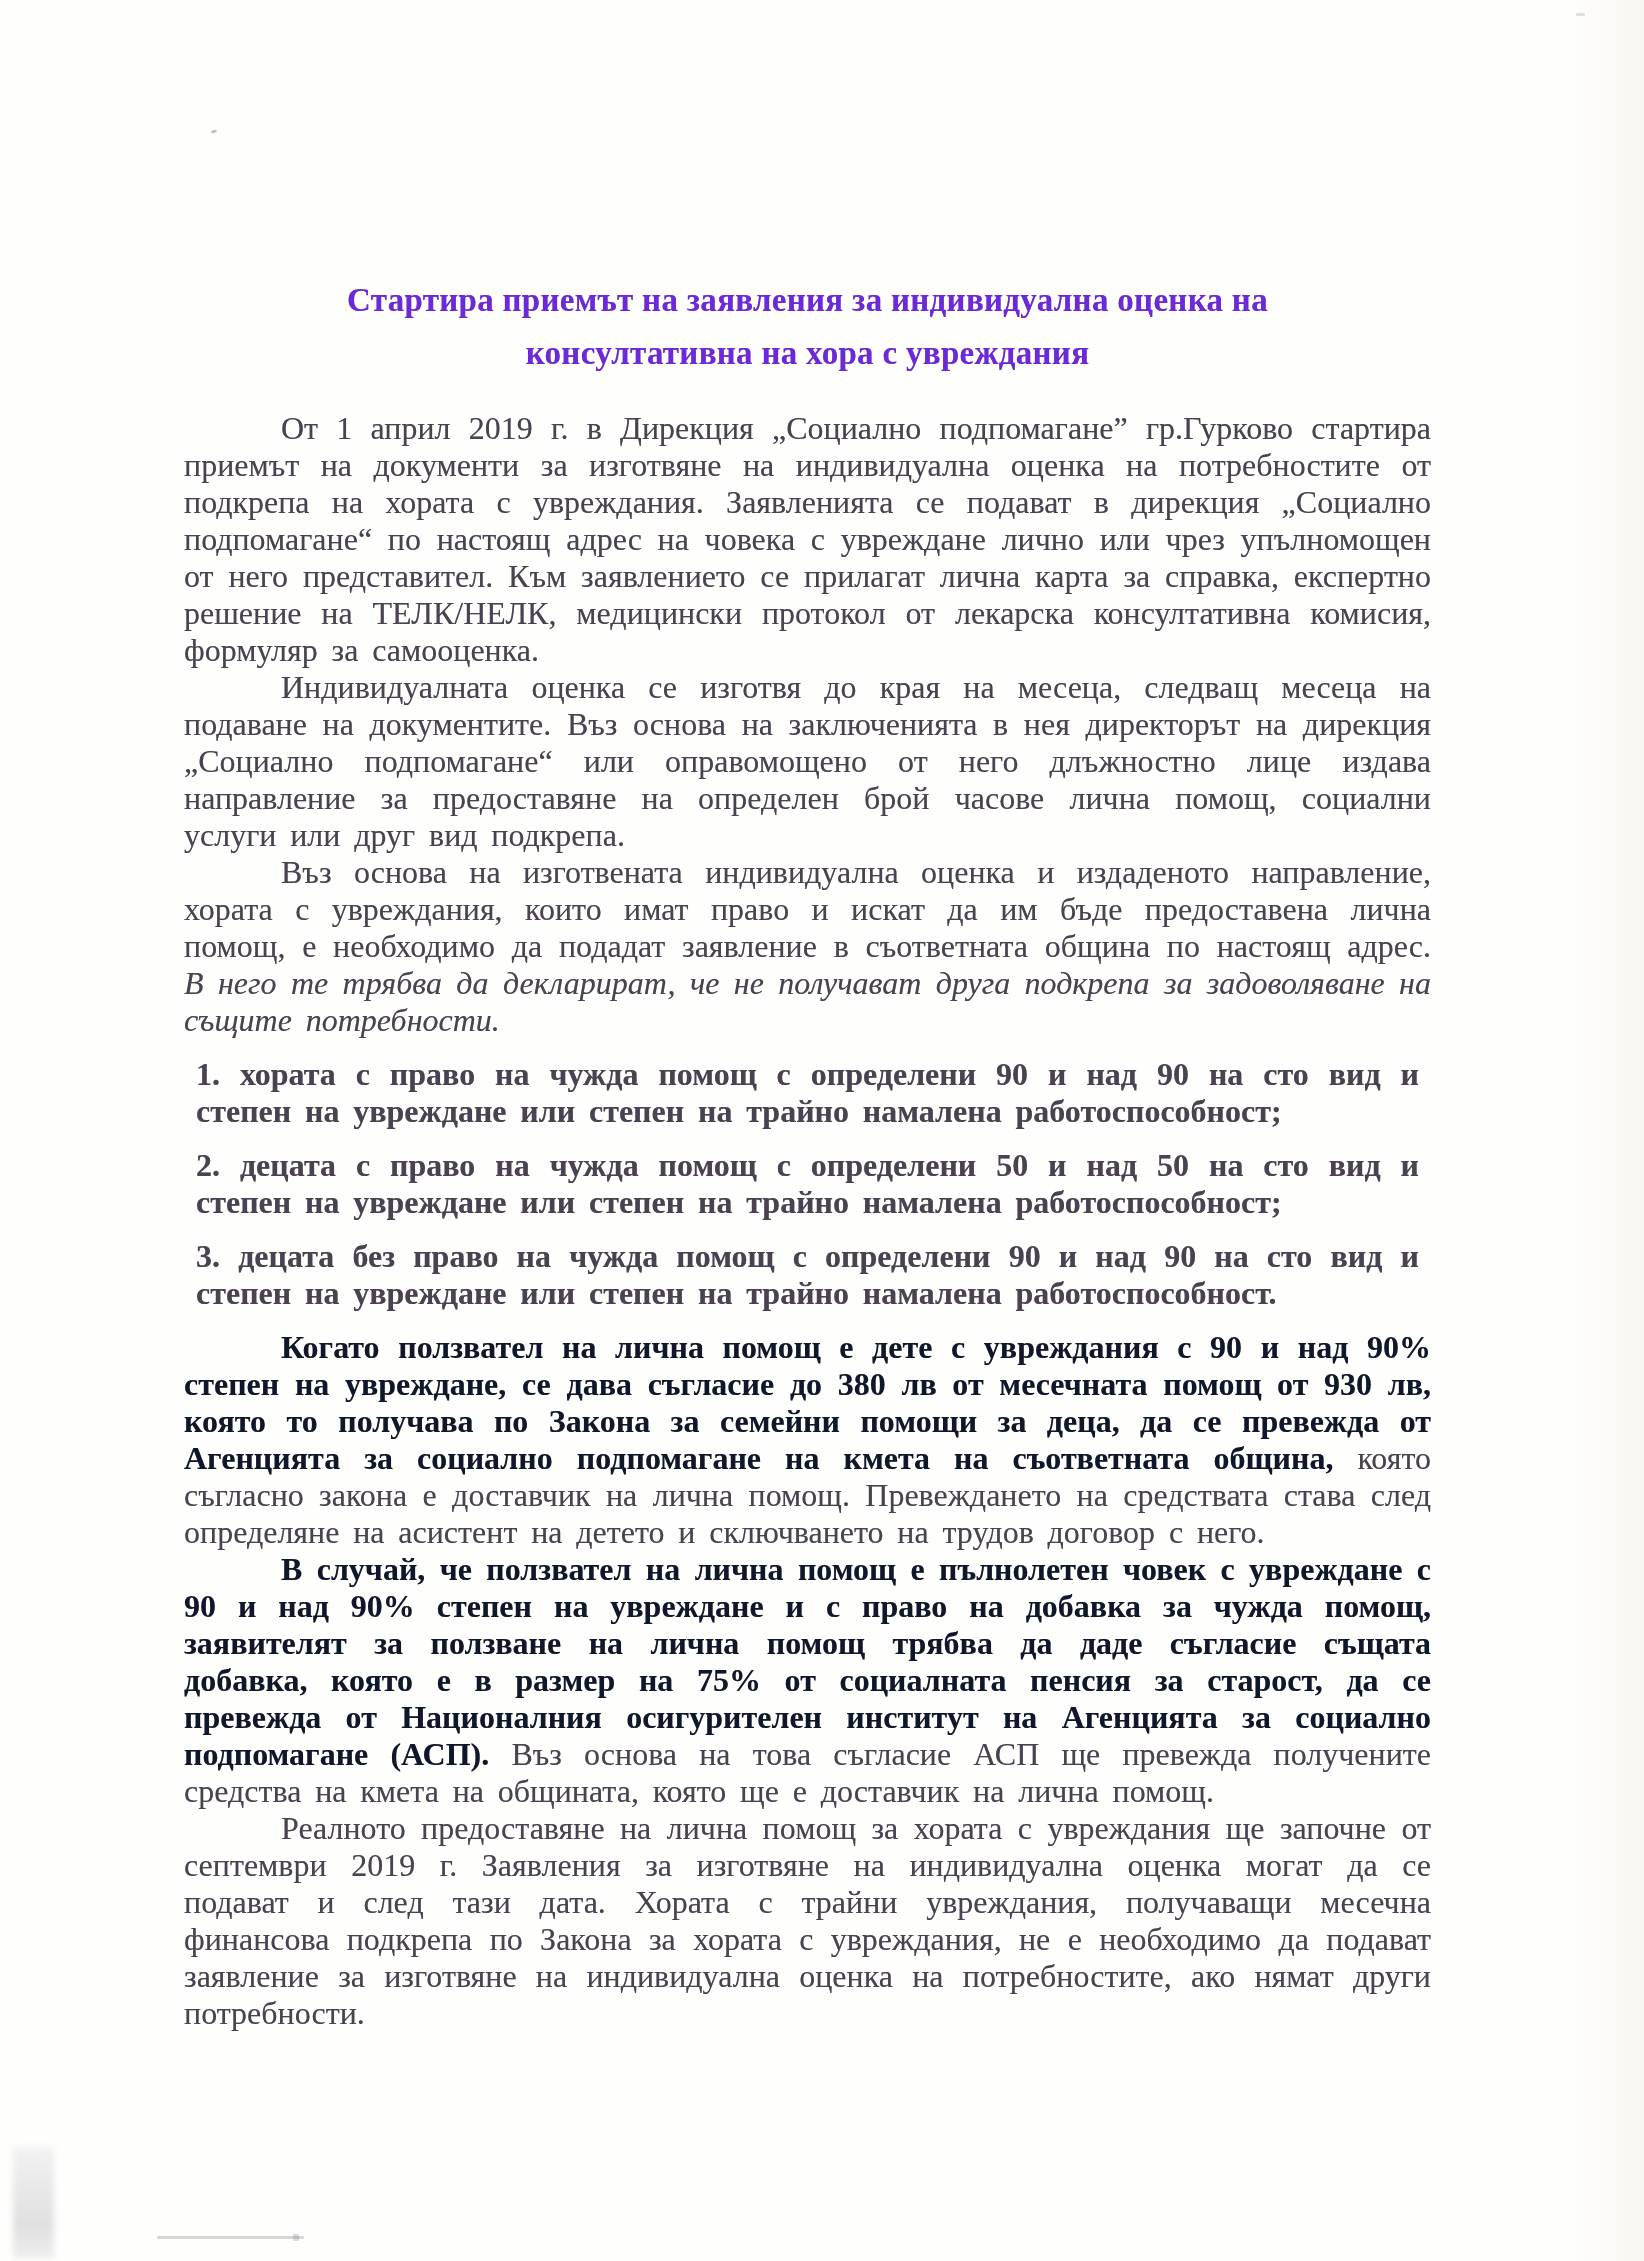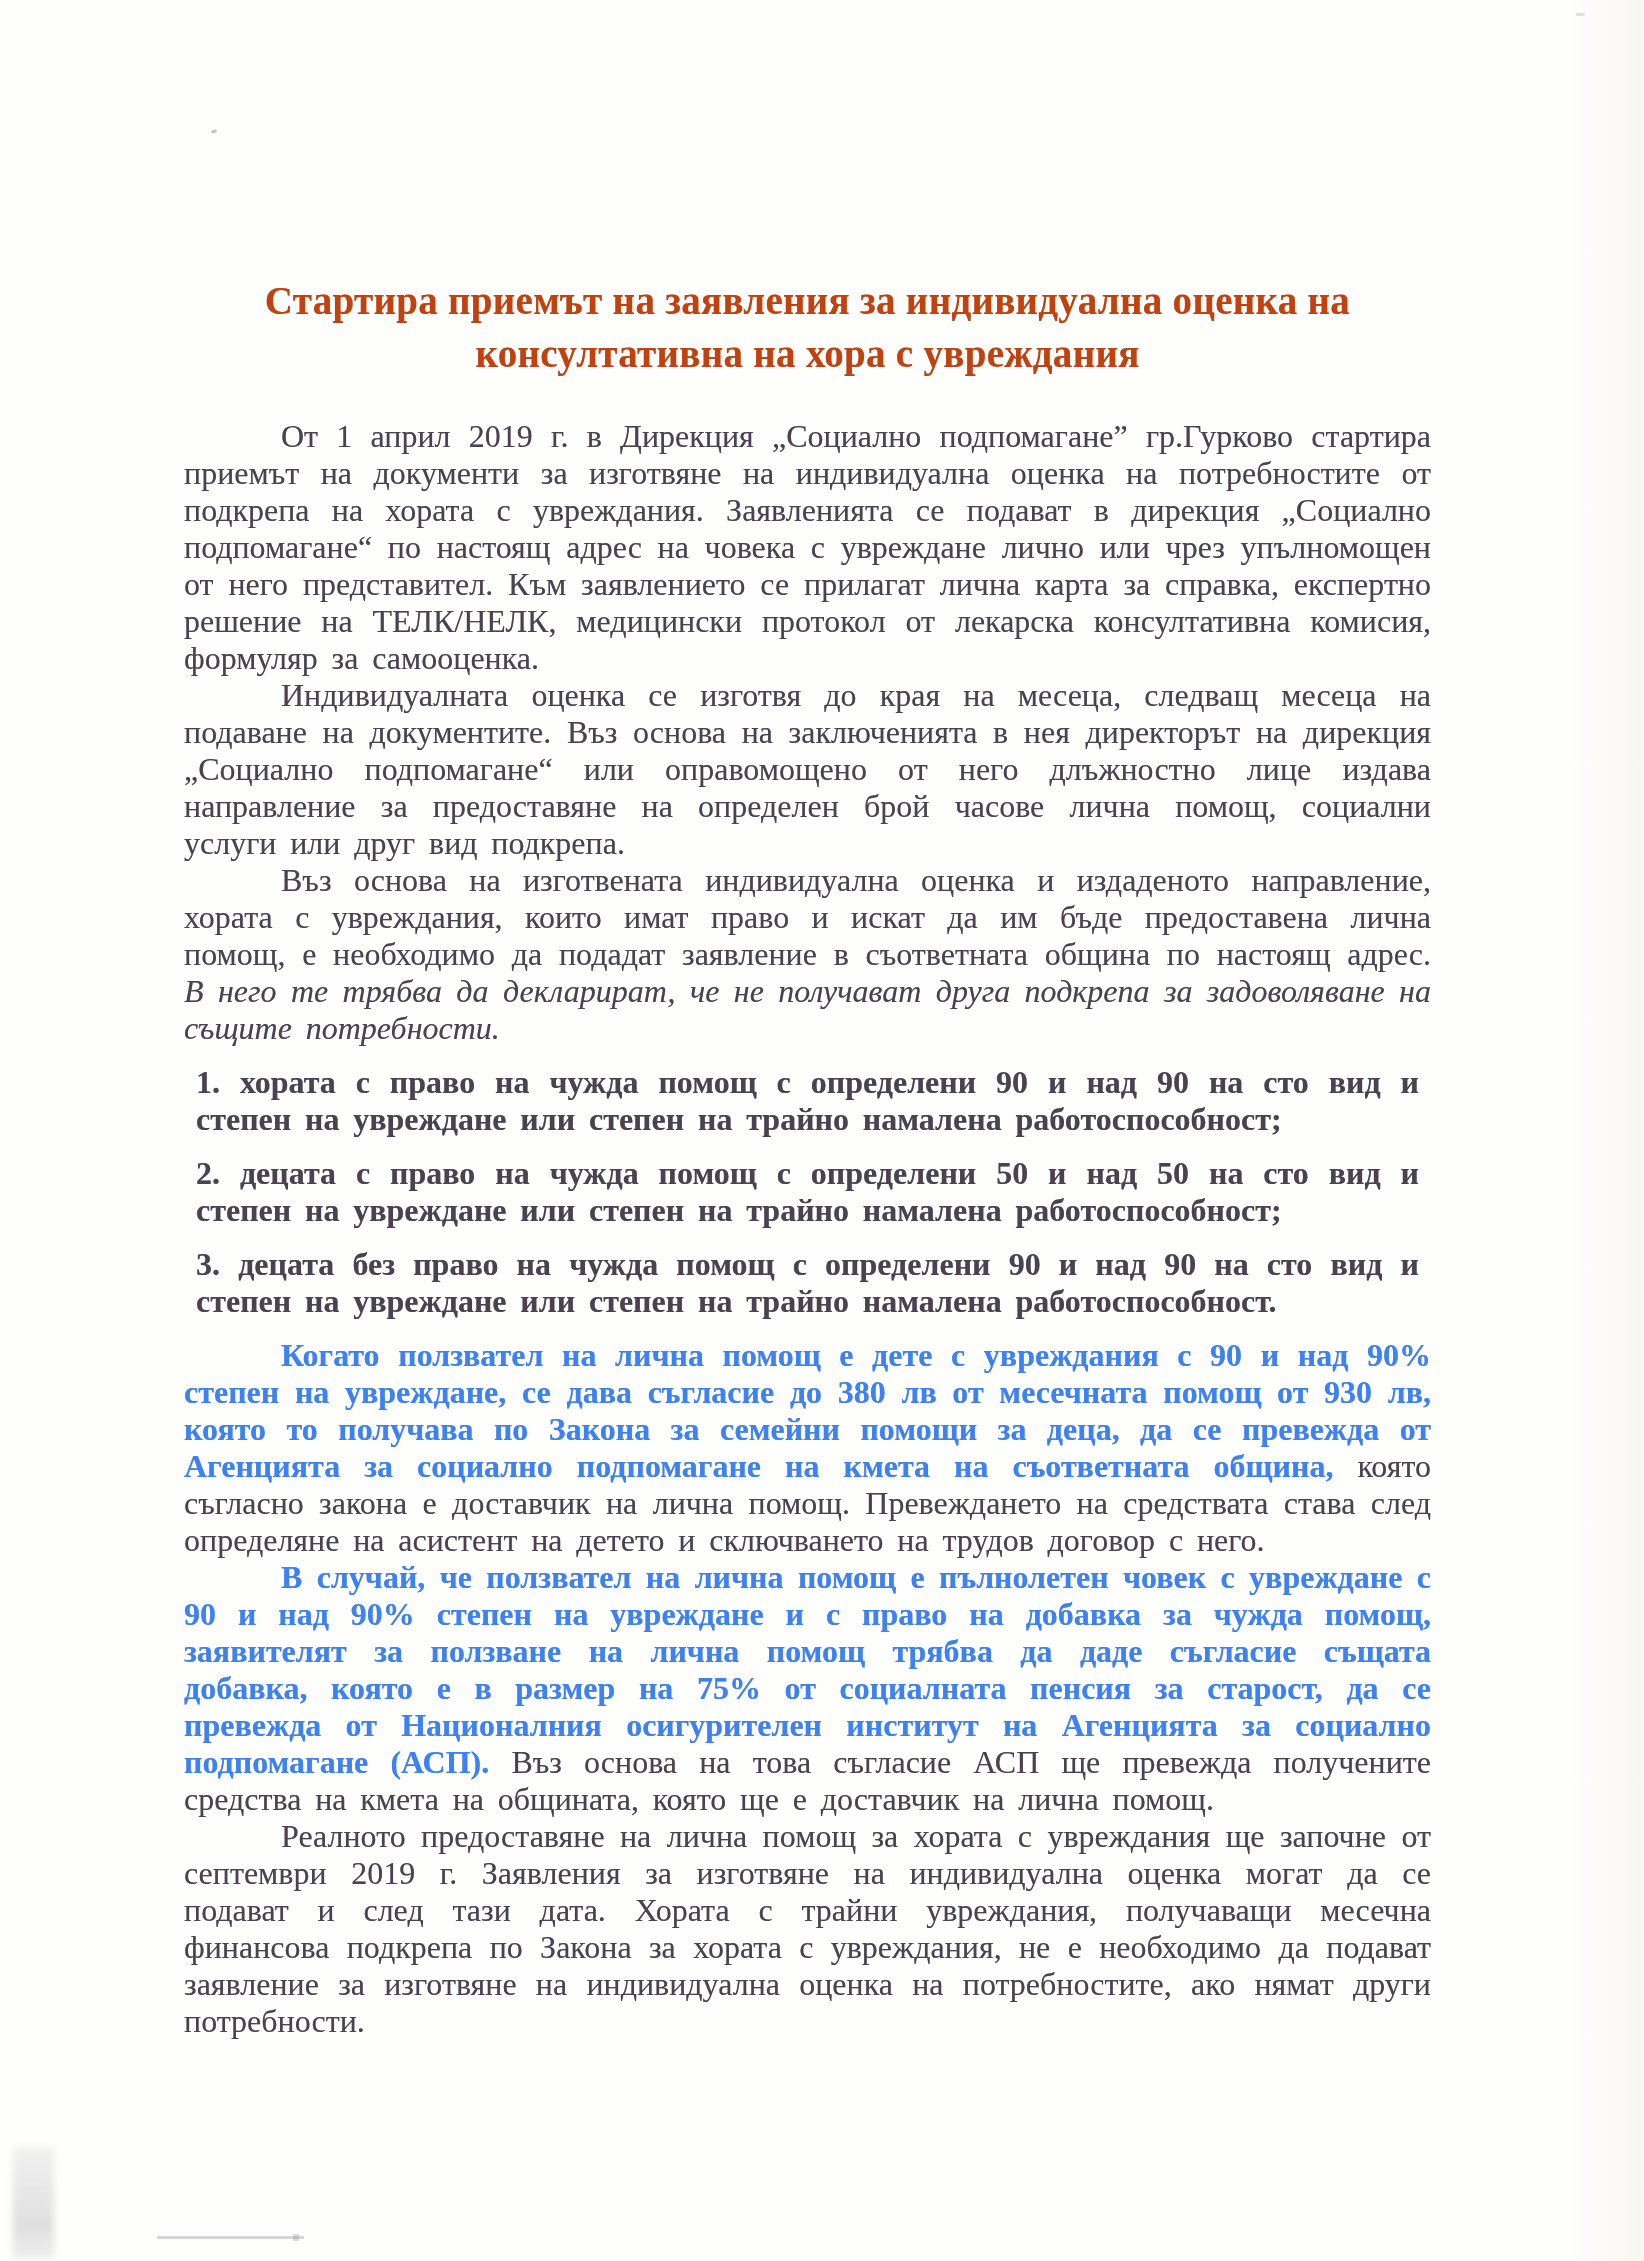--- a/index.html
+++ b/index.html
@@ -26,38 +26,38 @@
   }
   .content {
     position: absolute;
     left: 184px;
     top: 274px;
     width: 1247px;
     color: #4a4250;
     text-shadow: 0 0 0.6px rgba(74,66,80,0.45);
   }
   .title {
-    margin: 0 0 38px 0;
-    font-size: 39px;
+    margin: 0 0 30px 0;
+    font-size: 33px;
     line-height: 53px;
     font-weight: 700;
     text-align: center;
-    color: #c2410c;
+    color: #6d28d9;
     letter-spacing: 0.3px;
   }
   .title-line { display: block; }
   .para {
     margin: 0;
     font-size: 32px;
     line-height: 37px;
     text-align: justify;
     word-spacing: 5.8px;
   }
   .indent { text-indent: 97px; }
-  .bold { font-weight: 700; color: #3b82f6; }
+  .bold { font-weight: 700; color: #0f172a; }
   .italic { font-style: italic; margin-top: 37px; }
   .list-item { margin: 17px 12px; font-weight: bold; }
   .heading-bold { font-weight: 700; color: #3b3442; }
 
   
   .artifact { position: absolute; pointer-events: none; }
   .speck-a {
     left: 211px; top: 130px; width: 6.4px; height: 3.2px;
     background: rgba(120,115,125,0.45);
     border-radius: 50%;

